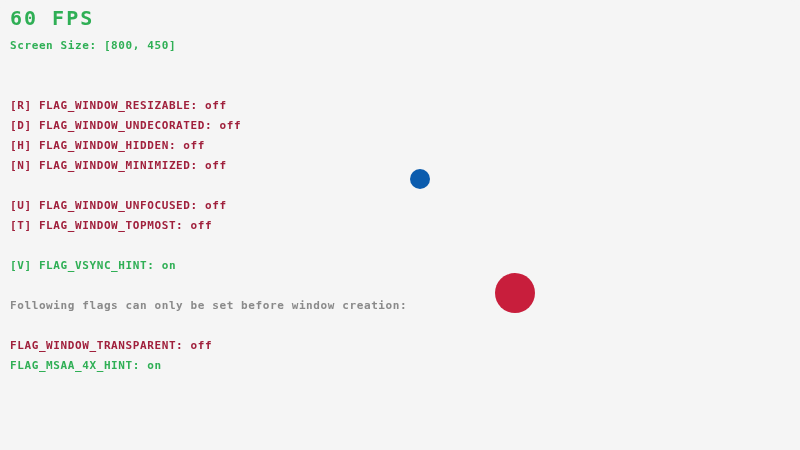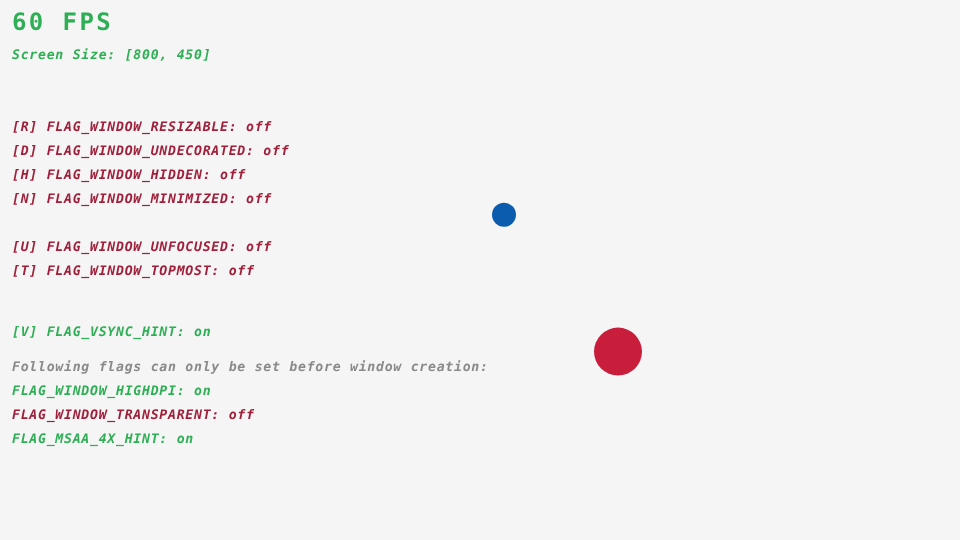--- a/index.html
+++ b/index.html
@@ -19,21 +19,20 @@
 
   
   .row {
     position: absolute;
     left: 10px;
     white-space: pre;
     font-size: 11px;
     line-height: 11px;
     letter-spacing: 0.6px;
     font-weight: bold;
-    font-style: italic;
   }
   .fps {
     position: absolute;
     left: 10px;
     top: 8px;
     white-space: pre;
     font-size: 20px;
     line-height: 20px;
     letter-spacing: 2px;
     font-weight: bold;
@@ -55,24 +54,23 @@
 
   <div class="row" style="top: 40px; color: rgb(47, 175, 85);">Screen Size: [800, 450]</div>
 
 
   <div class="row" style="top: 100px; color: rgb(160, 32, 60);">[R] FLAG_WINDOW_RESIZABLE: off</div>
   <div class="row" style="top: 120px; color: rgb(160, 32, 60);">[D] FLAG_WINDOW_UNDECORATED: off</div>
   <div class="row" style="top: 140px; color: rgb(160, 32, 60);">[H] FLAG_WINDOW_HIDDEN: off</div>
   <div class="row" style="top: 160px; color: rgb(160, 32, 60);">[N] FLAG_WINDOW_MINIMIZED: off</div>
   <div class="row" style="top: 200px; color: rgb(160, 32, 60);">[U] FLAG_WINDOW_UNFOCUSED: off</div>
   <div class="row" style="top: 220px; color: rgb(160, 32, 60);">[T] FLAG_WINDOW_TOPMOST: off</div>
-  <div class="row" style="top: 271px; color: rgb(47, 175, 85);">[V] FLAG_VSYNC_HINT: on</div>
+  <div class="row" style="top: 260px; color: rgb(47, 175, 85);">[V] FLAG_VSYNC_HINT: on</div>
 
   <div class="row hdr" style="top: 300px; color: rgb(138, 138, 138);">Following flags can only be set before window creation:</div>
 
-  <div class="row" style="top: 320px; color: rgb(47, 175, 85);">FLAG_WINDOW_HIGHDPI: on</div>
   <div class="row" style="top: 340px; color: rgb(160, 32, 60);">FLAG_WINDOW_TRANSPARENT: off</div>
   <div class="row" style="top: 360px; color: rgb(47, 175, 85);">FLAG_MSAA_4X_HINT: on</div>
 
   <div class="ball" style="left: 410px; top: 169px; width: 20px; height: 20px; background: rgb(11, 92, 174);"></div>
   <div class="ball" style="left: 495px; top: 273px; width: 40px; height: 40px; background: rgb(200, 30, 60);"></div>
 
 </div>
 
 </body></html>

